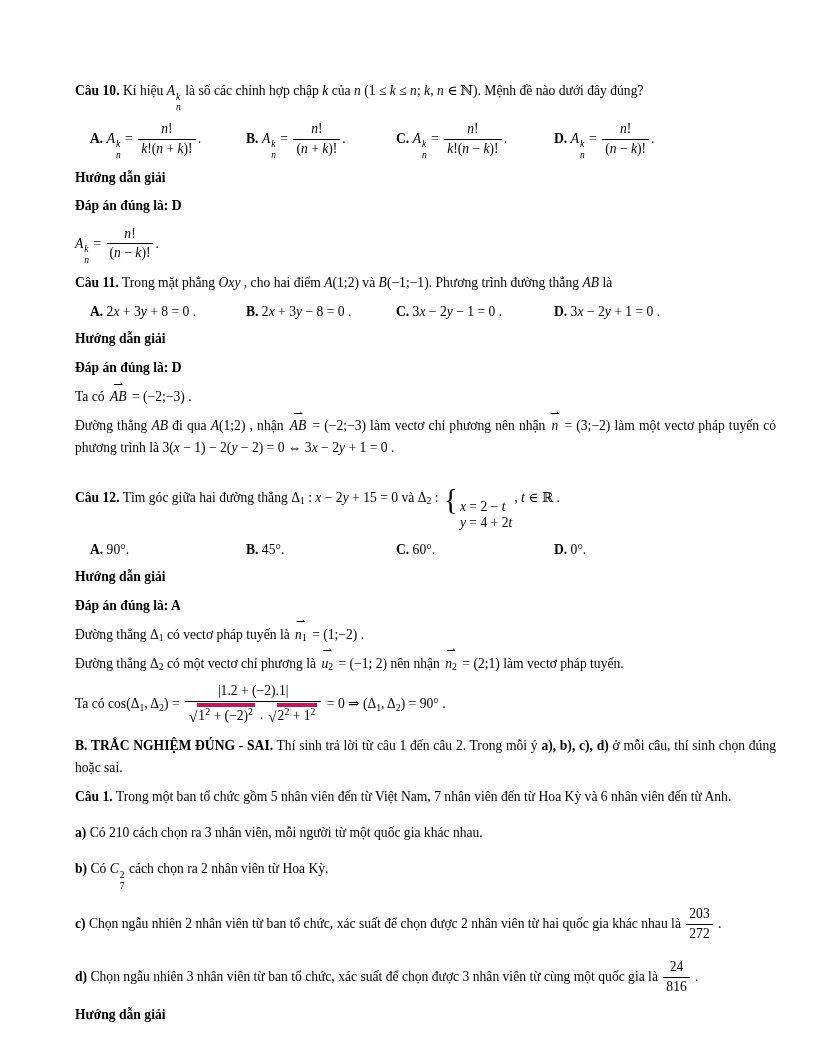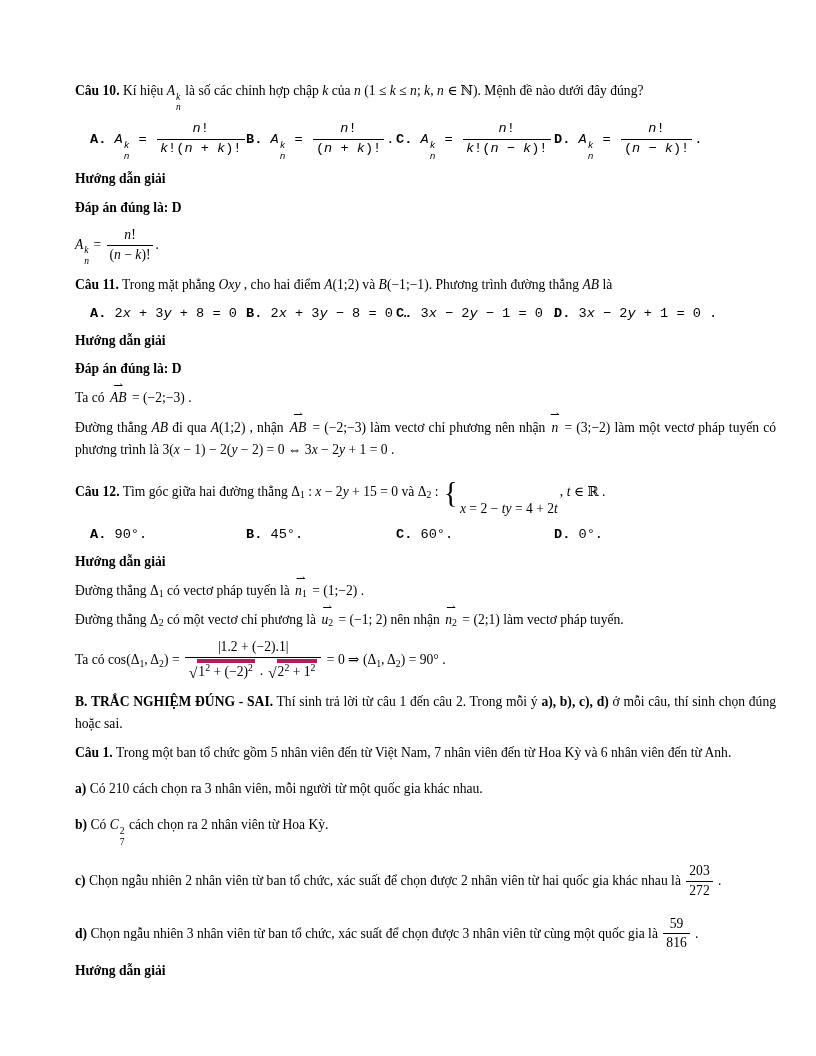--- a/index.html
+++ b/index.html
@@ -18,21 +18,20 @@
   .para { text-align: justify; margin-bottom: 7px; line-height: 1.62; }
   .para-gap { margin-top: 14px; }
   .center { text-align: left; font-weight: 700; margin: 3px 0 7px; line-height: 1.6; }
   .options {
     display: grid;
     grid-template-columns: 156px 150px 158px 1fr;
     padding-left: 15px;
     align-items: center;
     margin: 2px 0 6px;
     line-height: 1.55;
-    font-family: Liberation Mono, monospace;
   }
   .opt { white-space: nowrap; }
 
   
   .supsub {
     display: inline-flex; flex-direction: column;
     font-size: 0.7em; line-height: 1.12;
     vertical-align: -0.5em; text-align: left; margin: 0 1px;
   }
   .ss { display: block; }
@@ -59,21 +58,21 @@
   }
 
   
   .sqrt { display: inline-flex; align-items: stretch; margin: 0 1px; }
   .sqrt .rsign { align-self: flex-end; line-height: 1; font-size: 1.12em; }
   .sqrt .rad { border-top: 4px solid #be185d; padding: 1px 2px 0 1px; }
 
   
   .cases { display: inline-flex; align-items: center; vertical-align: middle; margin: 0 2px; }
   .cases .brace { font-size: 2.15em; font-weight: 400; line-height: 0.9; margin-right: 2px; }
-  .cases .crows { display: inline-flex; flex-direction: row; line-height: 1.2; margin-top: 33px; }
+  .cases .crows { display: inline-flex; flex-direction: column; line-height: 1.2; margin-top: 33px; }
 </style>
 </head>
 <body>
 
 <div class="page">
   <div id="doc-body">
       <div class="para"><b>Câu 10.</b> Kí hiệu <i>A</i><span class="supsub">
           <span class="ss"><i>k</i></span>
           <span class="ss"><i>n</i></span>
         </span> là số các chỉnh hợp chập <i>k</i> của <i>n</i> (1 ≤ <i>k</i> ≤ <i>n</i>; <i>k</i>, <i>n</i> ∈ ℕ). Mệnh đề nào dưới đây đúng?</div>
@@ -134,20 +133,21 @@
             <span><i>y</i> = 4 + 2<i>t</i></span>
           </span>
         </span>, <i>t</i> ∈ ℝ .</div>
       <div class="options">
         <div class="opt"><b>A.</b> 90°.</div>
         <div class="opt"><b>B.</b> 45°.</div>
         <div class="opt"><b>C.</b> 60°.</div>
         <div class="opt"><b>D.</b> 0°.</div>
       </div>
       <div class="center">Hướng dẫn giải</div>
+      <div class="para"><b>Đáp án đúng là: A</b></div>
       <div class="para">Đường thẳng Δ<span class="sb">1</span> có vectơ pháp tuyến là <span class="vec"><i>n</i><span class="sb">1</span></span> = (1;−2) .</div>
       <div class="para">Đường thẳng Δ<span class="sb">2</span> có một vectơ chỉ phương là <span class="vec"><i>u</i><span class="sb">2</span></span> = (−1; 2) nên nhận <span class="vec"><i>n</i><span class="sb">2</span></span> = (2;1) làm vectơ pháp tuyến.</div>
       <div class="para">Ta có cos(Δ<span class="sb">1</span>, Δ<span class="sb">2</span>) = <span class="frac">
           <span class="num">|1.2 + (−2).1|</span>
           <span class="den"><span class="sqrt">
               <span class="rsign">√</span>
               <span class="rad">1<span class="sp">2</span> + (−2)<span class="sp">2</span></span>
             </span> · <span class="sqrt">
               <span class="rsign">√</span>
               <span class="rad">2<span class="sp">2</span> + 1<span class="sp">2</span></span>
@@ -158,18 +158,18 @@
       <div class="para para-gap"><b>a)</b> Có 210 cách chọn ra 3 nhân viên, mỗi người từ một quốc gia khác nhau.</div>
       <div class="para para-gap"><b>b)</b> Có <i>C</i><span class="supsub">
           <span class="ss">2</span>
           <span class="ss">7</span>
         </span> cách chọn ra 2 nhân viên từ Hoa Kỳ.</div>
       <div class="para para-gap"><b>c)</b> Chọn ngẫu nhiên 2 nhân viên từ ban tổ chức, xác suất để chọn được 2 nhân viên từ hai quốc gia khác nhau là <span class="frac">
           <span class="num">203</span>
           <span class="den">272</span>
         </span> .</div>
       <div class="para para-gap"><b>d)</b> Chọn ngẫu nhiên 3 nhân viên từ ban tổ chức, xác suất để chọn được 3 nhân viên từ cùng một quốc gia là <span class="frac">
-          <span class="num">59</span>
+          <span class="num">24</span>
           <span class="den">816</span>
         </span> .</div>
       <div class="center para-gap">Hướng dẫn giải</div>
     </div>
 </div>
 
 </body></html>

